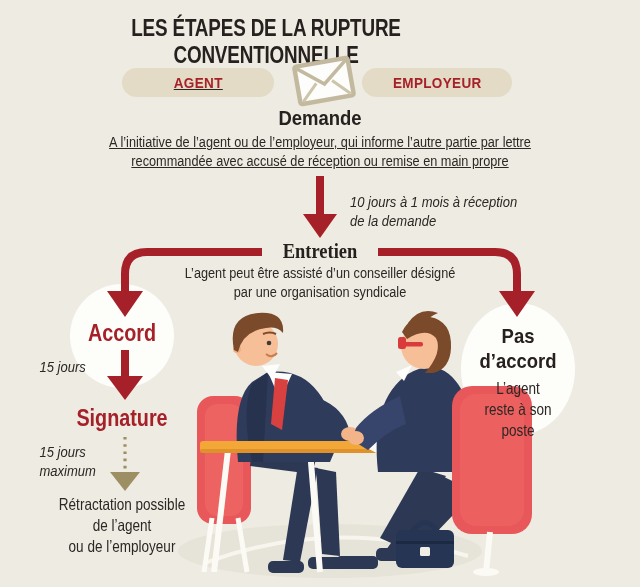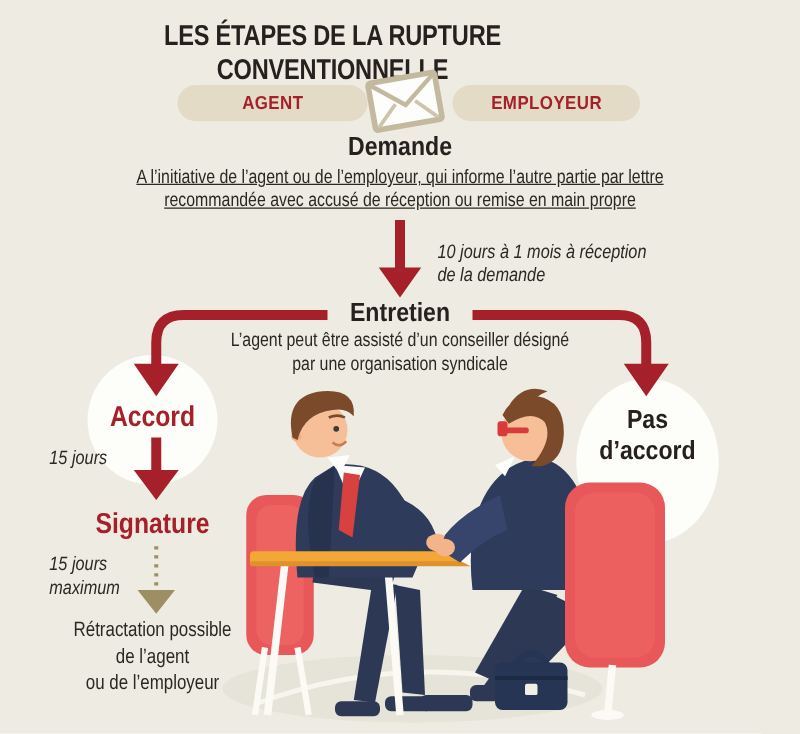--- a/index.html
+++ b/index.html
@@ -34,21 +34,21 @@
 </style>
 </head>
 <body>
 
 <div id="stage">
 
   <div class="abs center" style="left:0;top:15px;width:532px;">
     <span class="cx t-title">LES ÉTAPES DE LA RUPTURE CONVENTIONNELLE</span>
   </div>
 
-  <div class="pill" style="left:142px;width:152px;">
+  <div class="pill" style="left:122px;width:152px;text-decoration:underline;">
     <span>AGENT</span>
   </div>
   <div class="pill" style="left:362px;width:150px;">
     <span>EMPLOYEUR</span>
   </div>
   <svg class="abs" style="left:290px;top:53px;" width="68" height="56">
     <g transform="rotate(-10 34 28)">
       <rect x="7" y="9" width="54" height="38" rx="2" fill="#fdfdfb" stroke="#c3b99f" stroke-width="4.5"></rect>
       <path d="M9,11 L34,31 L59,11" fill="none" stroke="#c3b99f" stroke-width="3.5"></path>
       <path d="M10,45 L26,29 M58,45 L42,29" fill="none" stroke="#cdc4ac" stroke-width="3"></path>
@@ -92,21 +92,21 @@
       <rect x="121" y="350" width="8" height="28" fill="#a52029"></rect>
       <polygon points="107,376 143,376 125,400" fill="#a52029"></polygon>
     </g>
 
     <g>
       <line x1="125" y1="437" x2="125" y2="470" stroke="#9d8f63" stroke-width="3.2" stroke-dasharray="2.6 4.6"></line>
       <polygon points="110,472 140,472 125,491" fill="#9d8f63"></polygon>
     </g>
   </svg>
 
-  <div class="abs center" style="left:0;top:239px;width:640px;">
+  <div class="abs center" style="left:0;top:239px;width:640px;font-family:Liberation Serif, serif;">
     <span class="cx t-h1" style="transform:scaleX(.88);">Entretien</span>
   </div>
   <div class="abs center" style="left:90px;top:264px;width:460px;">
     <span class="cx t-body">L’agent peut être assisté d’un conseiller désigné</span>
     <span class="cx t-body">par une organisation syndicale</span>
   </div>
 
   <svg class="overlay" width="640" height="587" viewBox="0 0 640 587">
     <ellipse cx="330" cy="551" rx="152" ry="27" fill="#e6e3d8"></ellipse>
     <path d="M205,563 Q330,516 468,556" stroke="#f7f5ee" stroke-width="4" fill="none"></path>
@@ -199,14 +199,19 @@
   <div class="abs center" style="left:18px;top:494px;width:208px;">
     <span class="cx t-note">Rétractation possible</span>
     <span class="cx t-note">de l’agent</span>
     <span class="cx t-note">ou de l’employeur</span>
   </div>
 
   <div class="abs center" style="left:460px;top:323px;width:116px;">
     <span class="cx t-black-h" style="transform:scaleX(.88);">Pas</span>
     <span class="cx t-black-h" style="transform:scaleX(.88);">d’accord</span>
   </div>
+  <div class="abs center" style="left:460px;top:378px;width:116px;">
+    <span class="cx t-note">L’agent</span>
+    <span class="cx t-note">reste à son</span>
+    <span class="cx t-note">poste</span>
+  </div>
 
 </div>
 
 </body></html>

